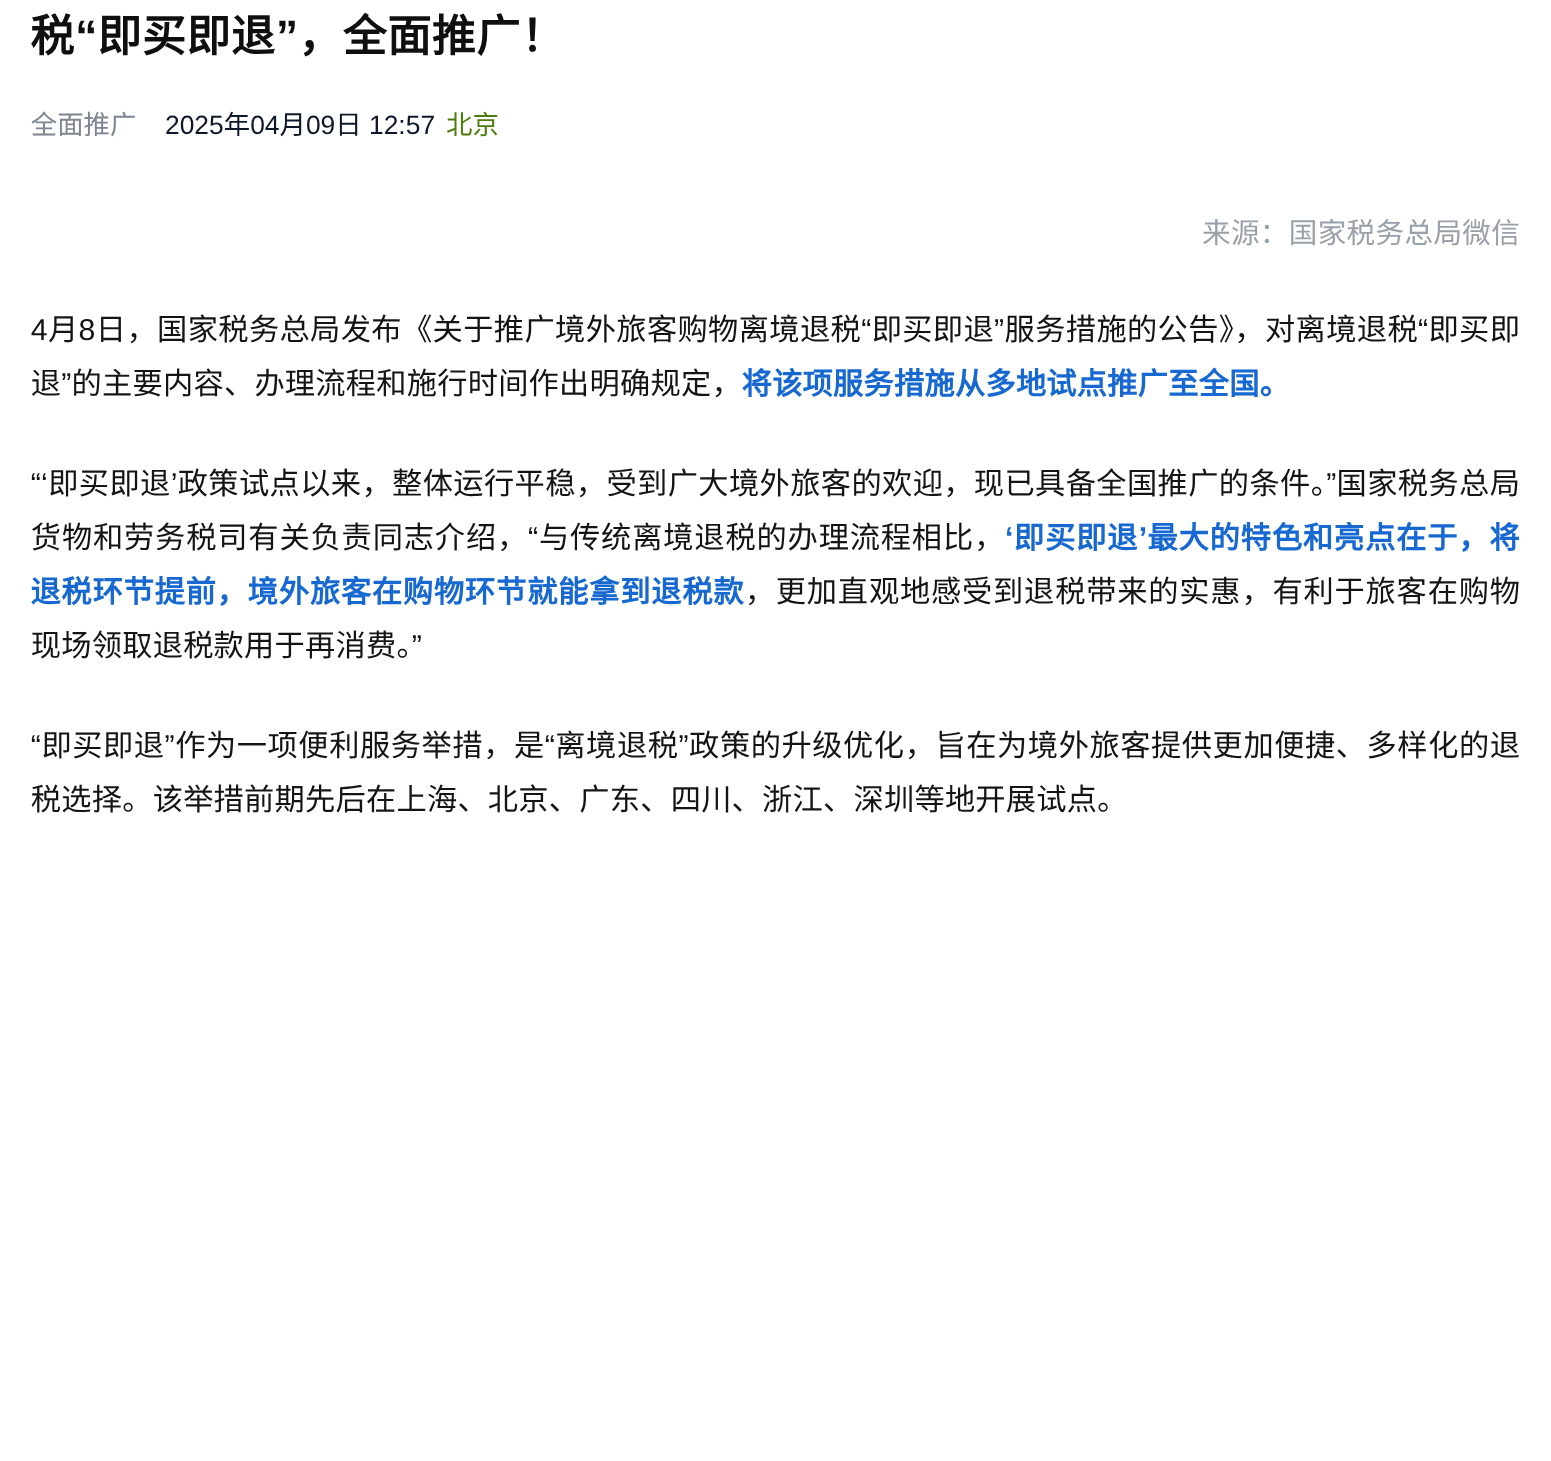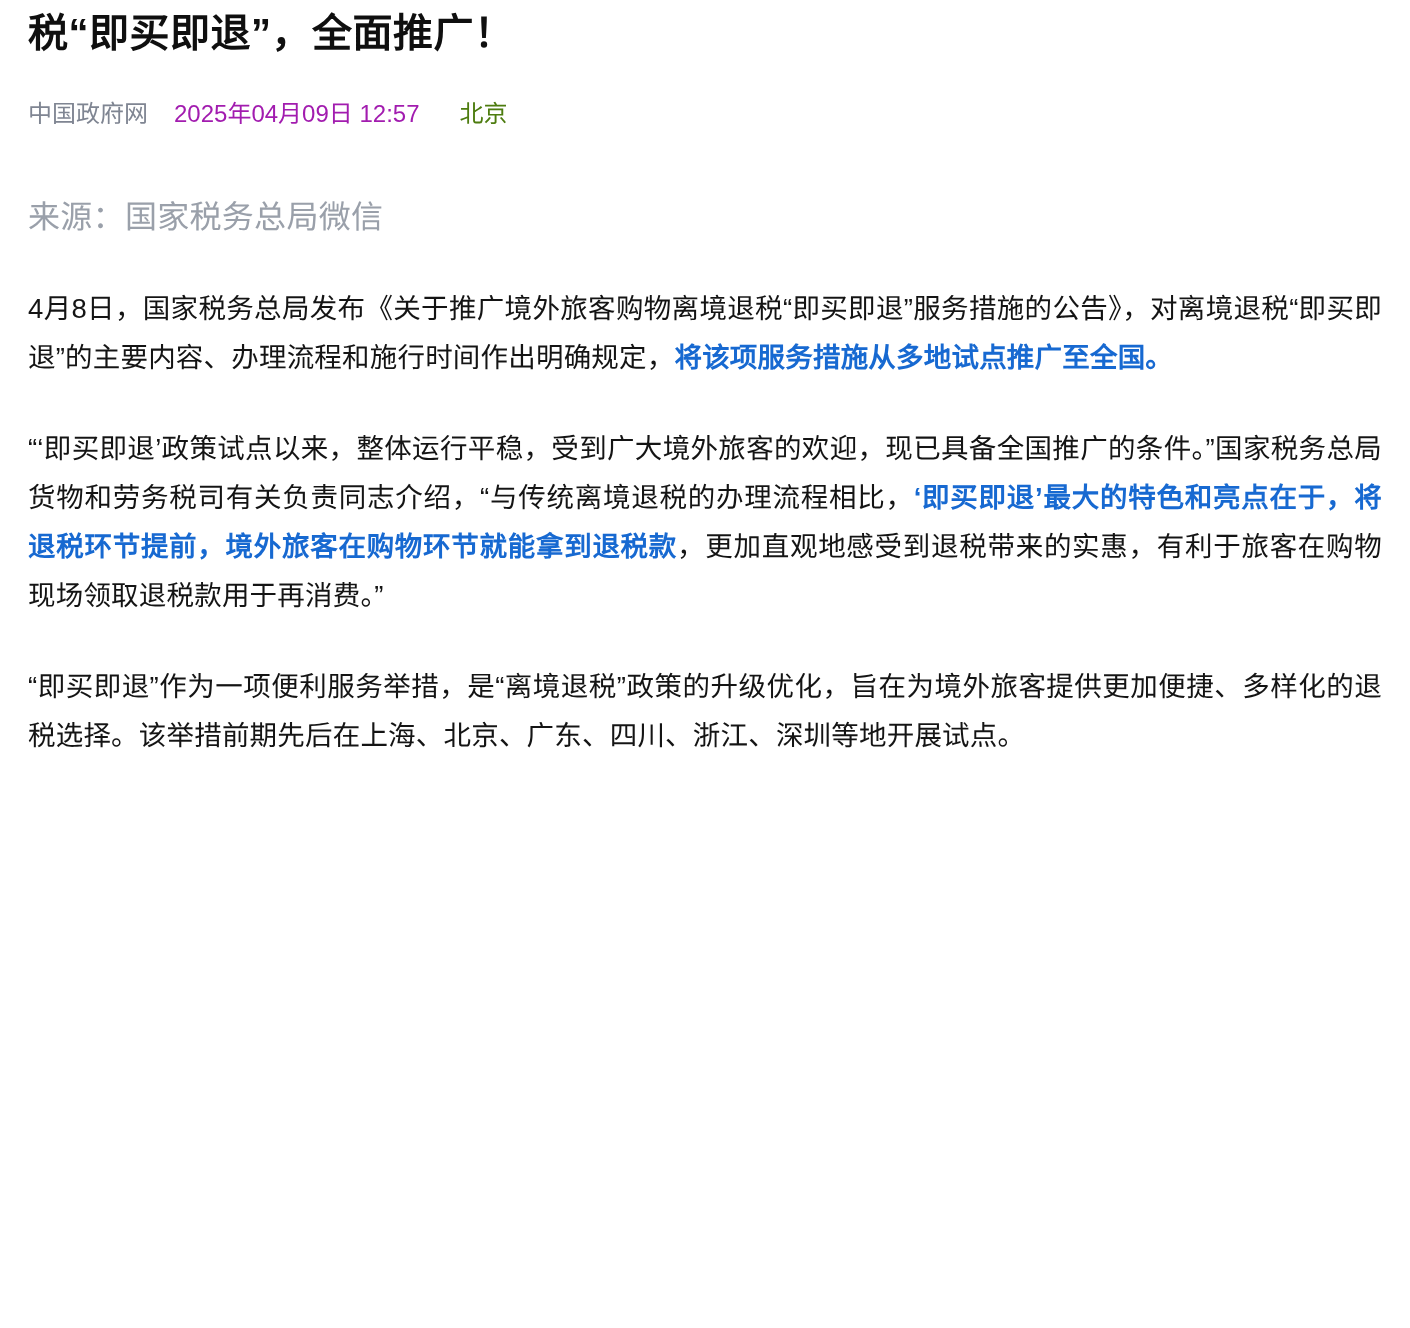--- a/index.html
+++ b/index.html
@@ -33,31 +33,32 @@
     font-size: 24px;
     color: #8a8f99;
     display: flex;
     align-items: baseline;
   }
   .meta-source {
     color: #7f8592;
     margin-right: 26px;
   }
   .meta-date {
-    color: #a21caf;
-    margin-right: 40px;
+    color: #0f172a;
+    margin-right: 10px;
   }
   .meta-place {
     color: #4d7c0f;
   }
   .origin-line {
     margin-top: 62px;
-    font-size: 32px;
+    font-size: 26px;
     color: #9aa0aa;
     letter-spacing: 0.3px;
+    text-align: right;
   }
   .body-text {
     margin-top: 48px;
     font-size: 27.5px;
     line-height: 1.78;
     color: #141414;
     text-align: justify;
     letter-spacing: 0.2px;
   }
   .body-text p {
@@ -72,21 +73,21 @@
   }
 </style>
 </head>
 <body>
 
 <div class="page">
 
   <h1 class="article-title">税“即买即退”，全面推广！</h1>
 
   <div class="meta-line">
-    <span class="meta-source">中国政府网</span>
+    <span class="meta-source">全面推广</span>
     <span class="meta-date">2025年04月09日 12:57</span>
     <span class="meta-place">北京</span>
   </div>
 
   <div class="origin-line">来源：国家税务总局微信</div>
 
   <div class="body-text">
 
     <p><span>4月8日，国家税务总局发布《关于推广境外旅客购物离境退税“即买即退”服务措施的公告》，对离境退税“即买即退”的主要内容、办理流程和施行时间作出明确规定，</span><span class="hl">将该项服务措施从多地试点推广至全国。</span></p>
 

